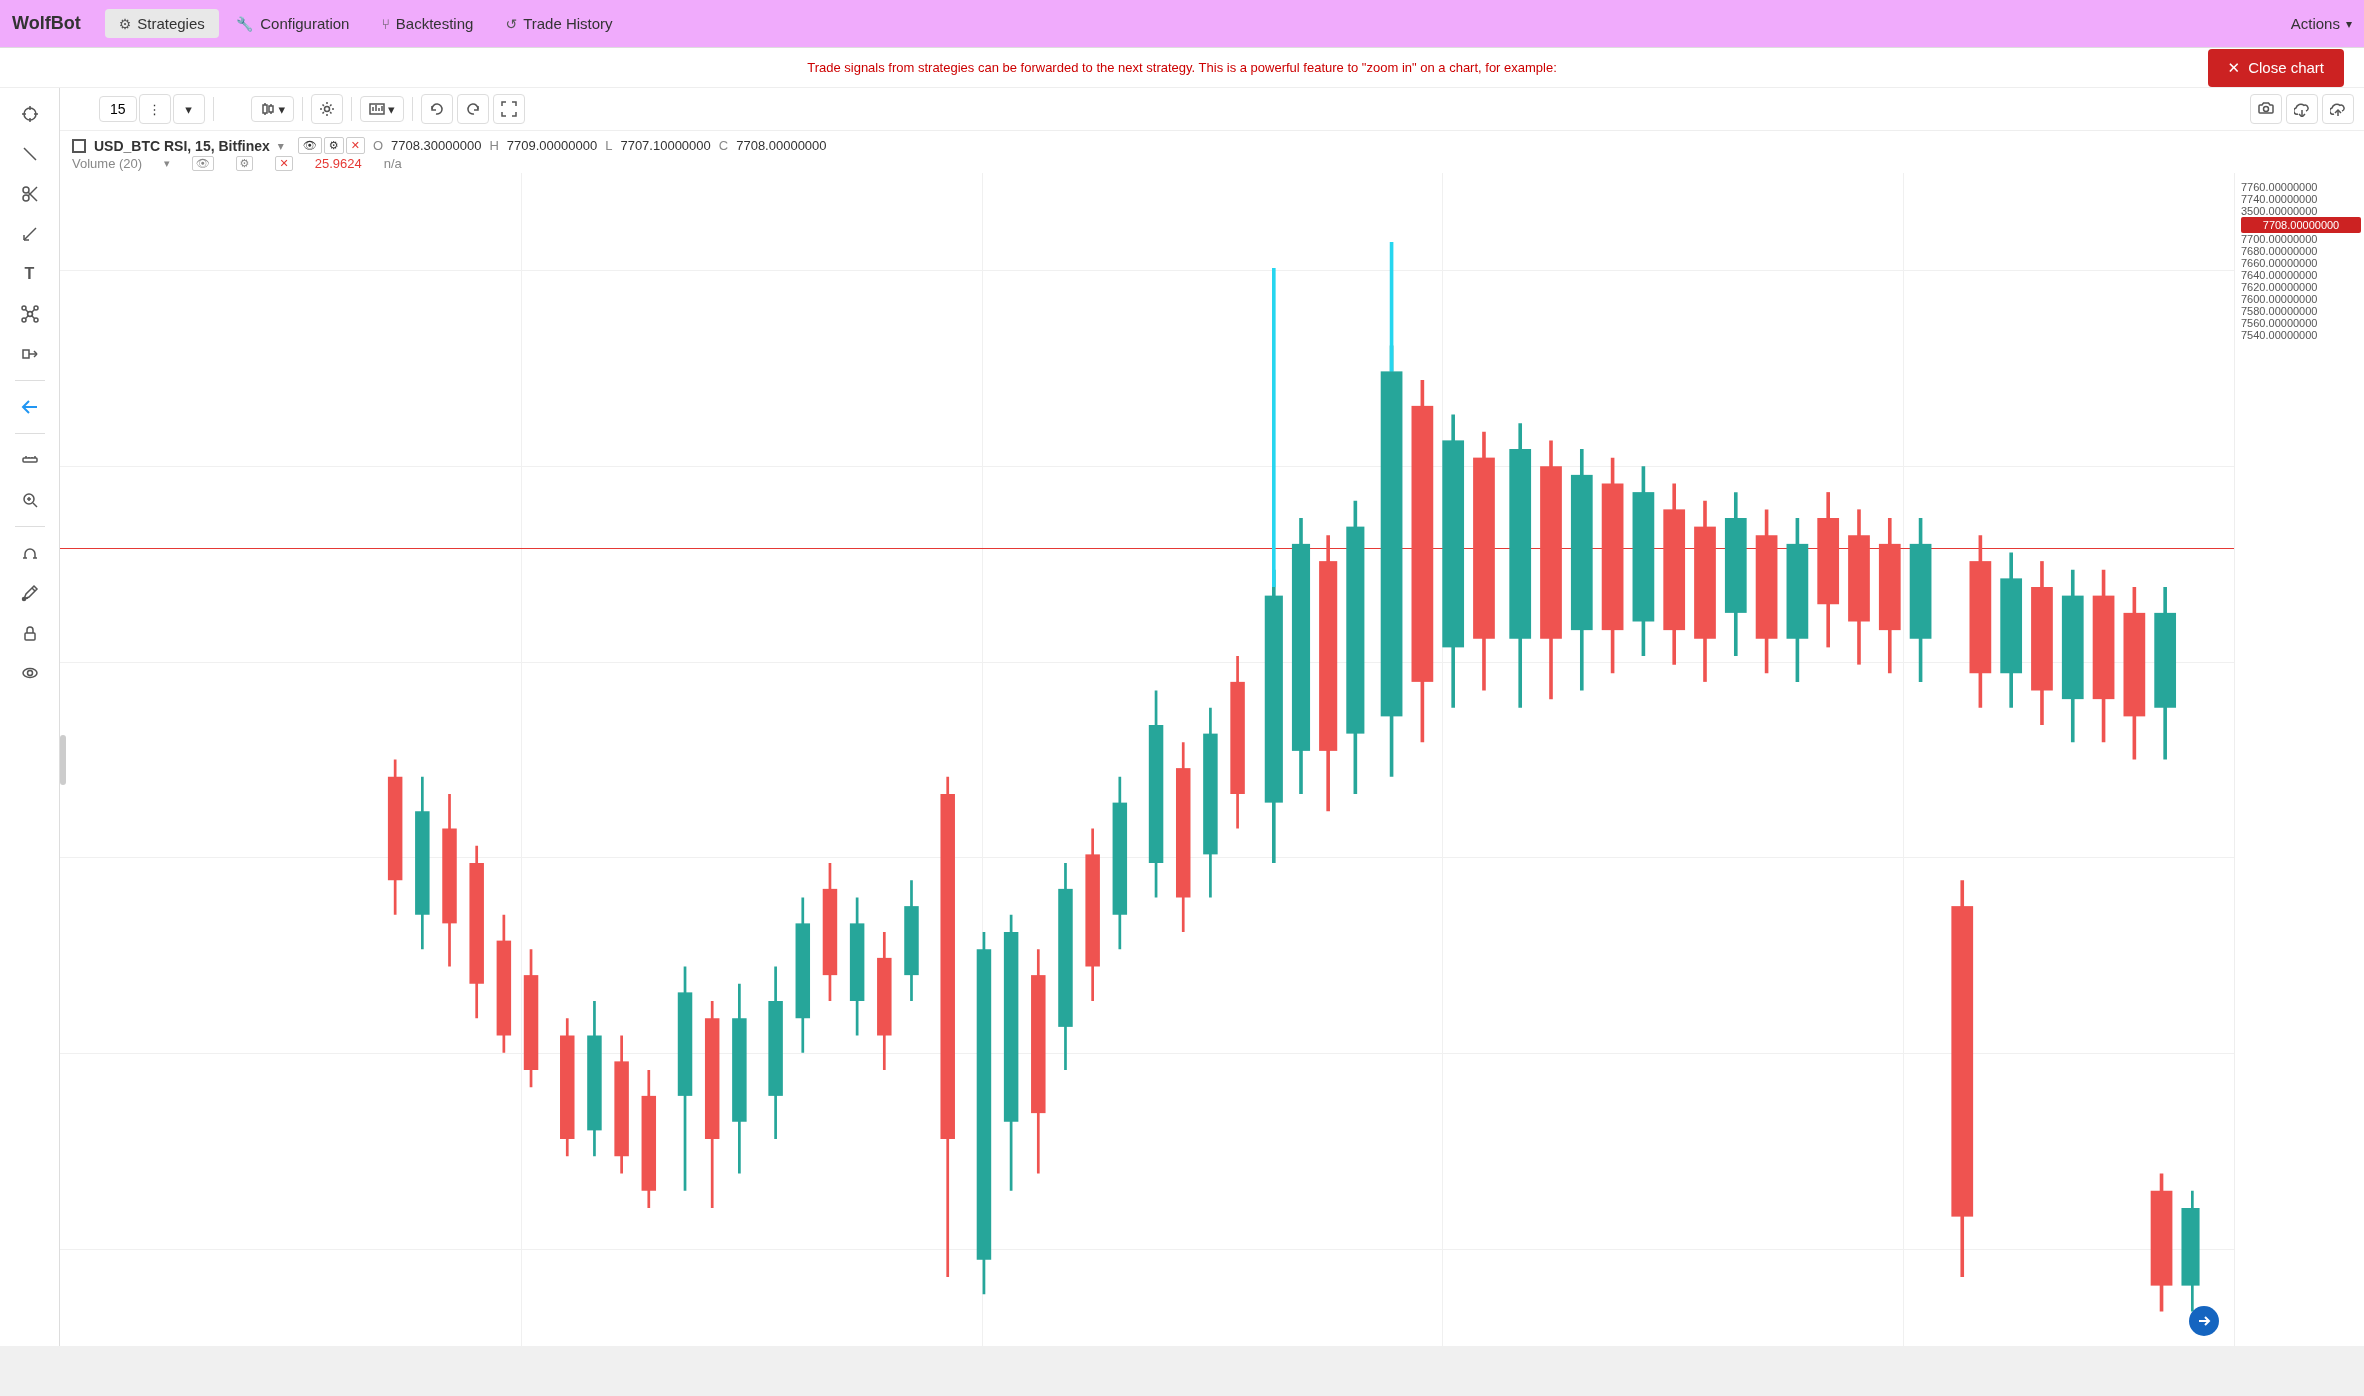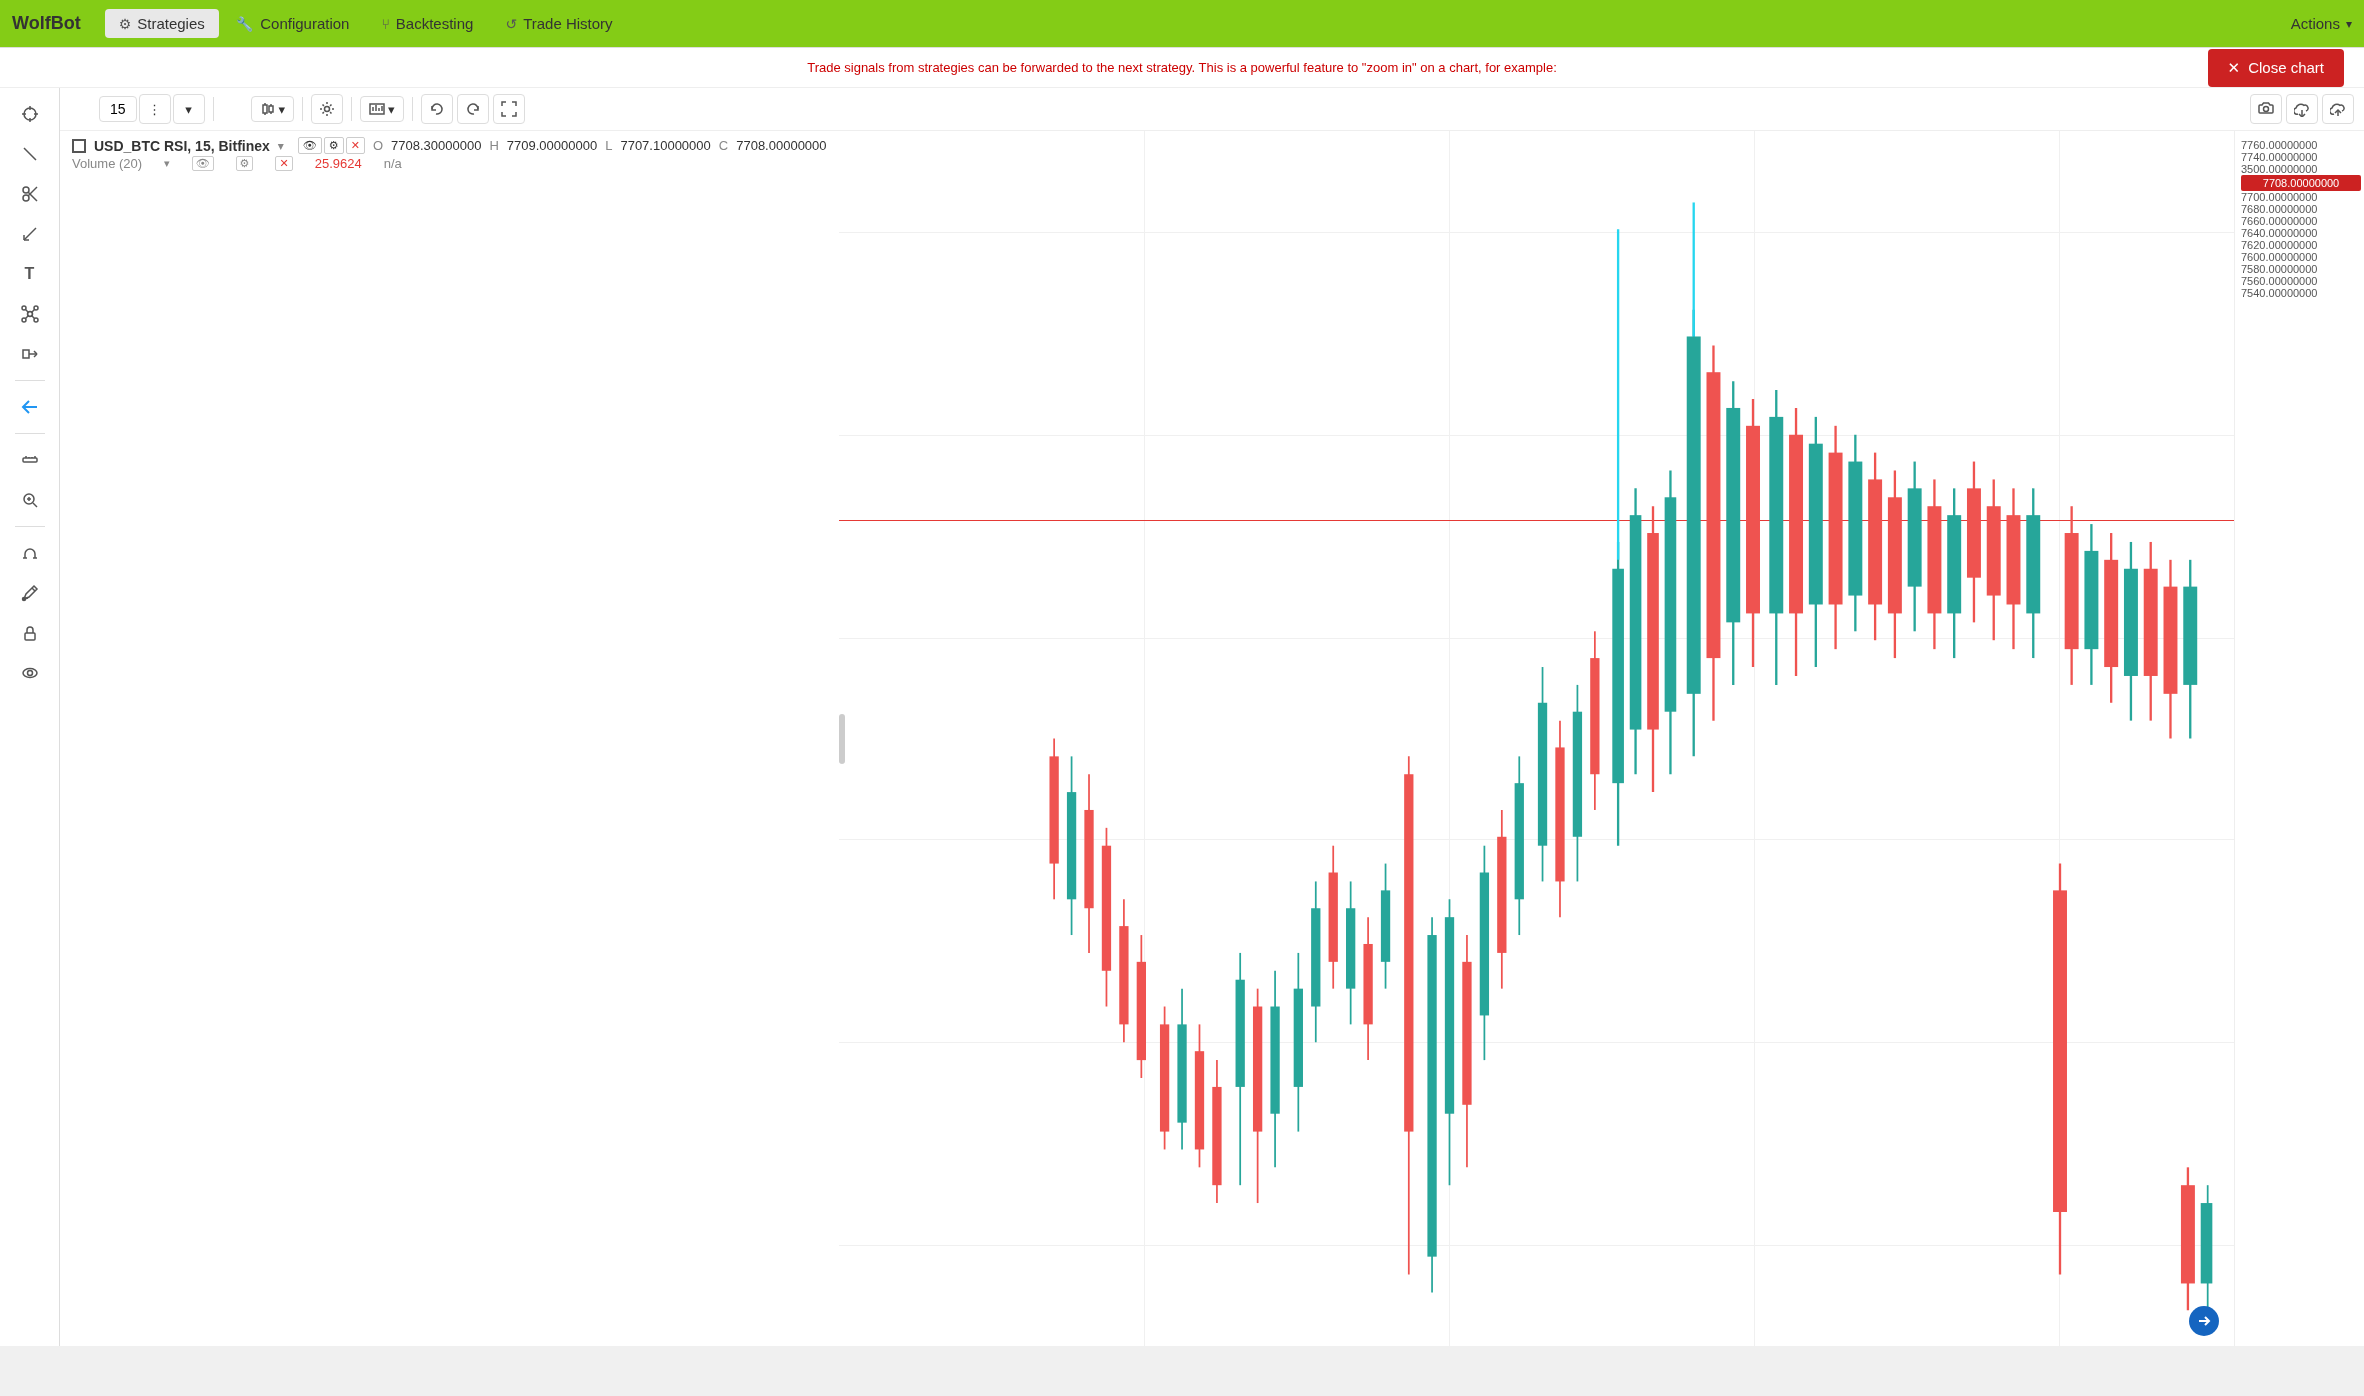--- a/index.html
+++ b/index.html
@@ -2,21 +2,21 @@
 <html><head>
   <meta charset="utf-8">
   <style>
     * { box-sizing: border-box; margin: 0; padding: 0; }
     body { font-family: -apple-system, BlinkMacSystemFont, 'Segoe UI', Arial, sans-serif; background: #f0f0f0; overflow: hidden; }
 
     
     .top-nav {
       display: flex;
       align-items: center;
-      background: #84cc16;
+      background: #f0abfc;
       border-bottom: 1px solid #ddd;
       height: 48px;
       padding: 0 12px;
       position: relative;
       z-index: 100;
     }
     .nav-logo {
       font-size: 18px;
       font-weight: bold;
       color: #333;
@@ -503,21 +503,21 @@
       </button>
       <button class="toolbar-btn square">
         <svg width="16" height="16" viewBox="0 0 16 16" fill="none" stroke="#555" stroke-width="1.5">
           <path d="M12 10 A3 3 0 0 0 10 4.3 A5 5 0 0 0 2 7 A3 3 0 0 0 4 13"></path>
           <line x1="8" y1="15" x2="8" y2="9"></line>
           <polyline points="5,12 8,9 11,12"></polyline>
         </svg>
       </button>
     </div>
 
-    <div style="position:relative;flex:1;display:flex;flex-direction:row;overflow:hidden;">
+    <div style="position:relative;flex:1;display:flex;flex-direction:column;overflow:hidden;">
       <div class="chart-header-info">
         <div class="chart-symbol">
           <span style="display:inline-block;width:14px;height:14px;border:2px solid #555;"></span>
           <span class="symbol-name">USD_BTC RSI, 15, Bitfinex</span>
           <span style="color:#888;font-size:12px;">▾</span>
           <span style="display:flex;gap:2px;margin-left:6px;">
             <span style="border:1px solid #ccc;border-radius:2px;padding:1px 4px;font-size:11px;cursor:pointer;">👁</span>
             <span style="border:1px solid #ccc;border-radius:2px;padding:1px 4px;font-size:11px;cursor:pointer;">⚙</span>
             <span style="border:1px solid #ccc;border-radius:2px;padding:1px 4px;font-size:11px;cursor:pointer;color:#e53935;">✕</span>
           </span>

